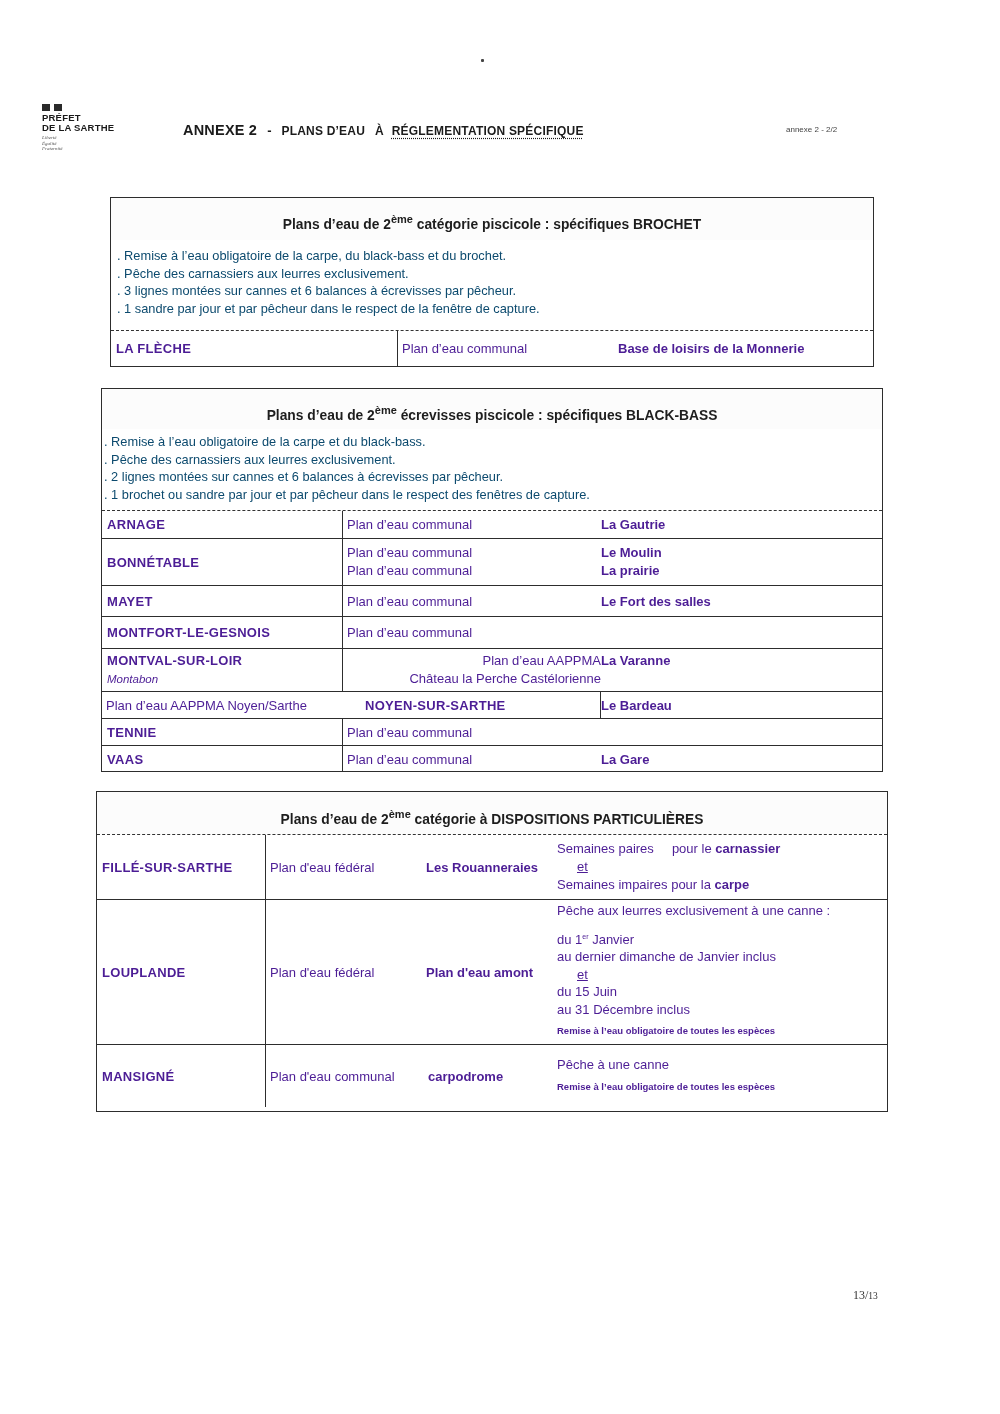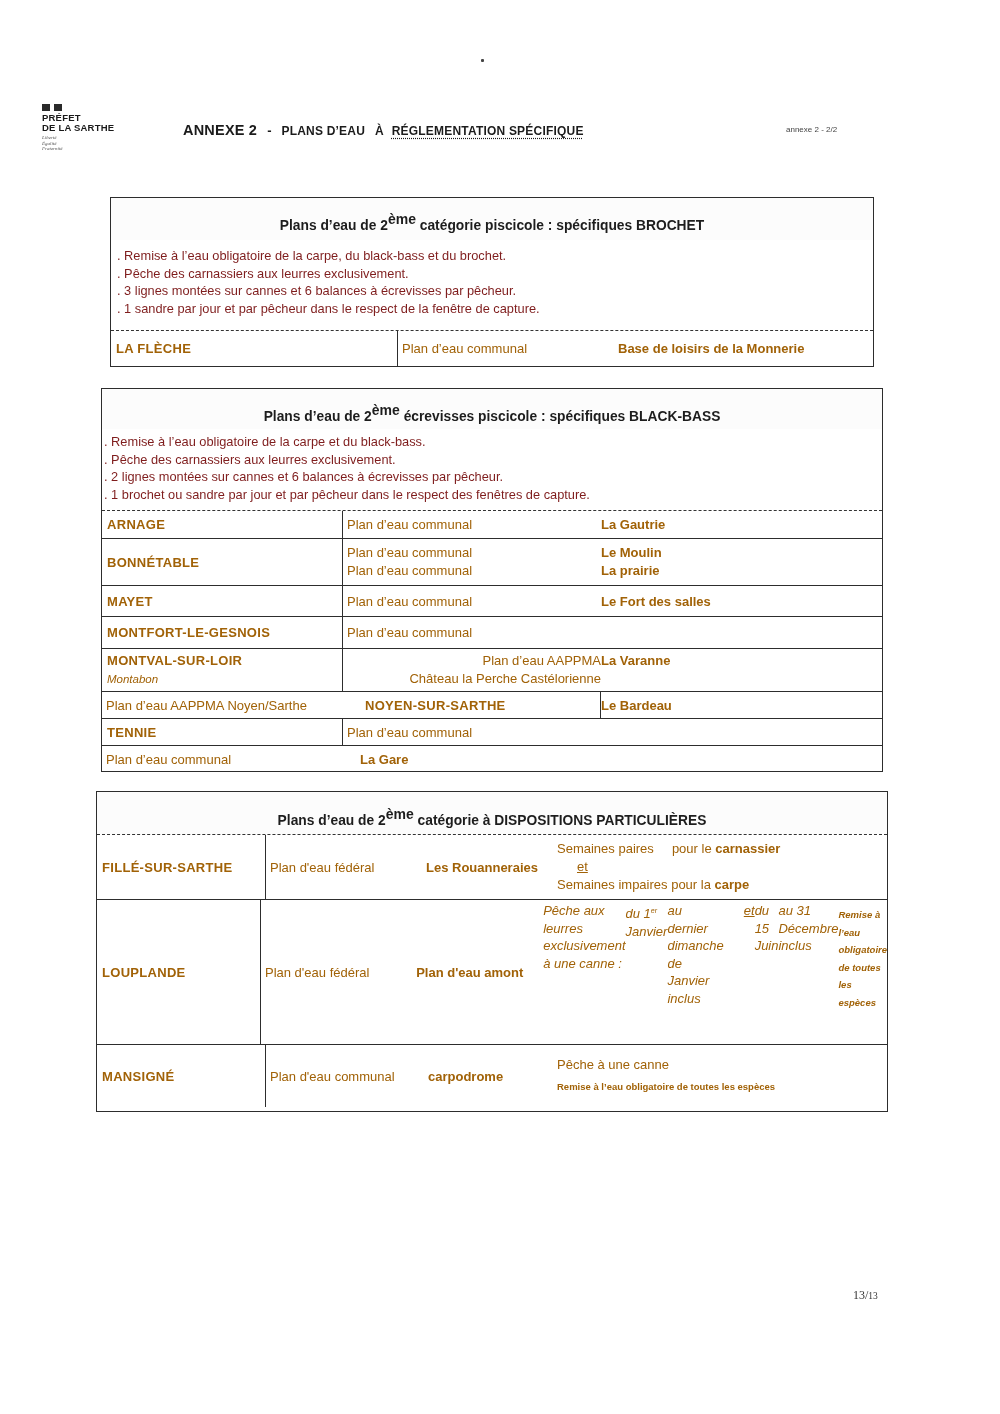--- a/index.html
+++ b/index.html
@@ -20,26 +20,26 @@
   .header .annex { font-size: 14.5px; letter-spacing: 0.2px; }
   .header .dash { font-size: 13px; margin: 0 10px 0 10px; }
   .header .plans { font-size: 12px; letter-spacing: 0.2px; }
   .header .a { font-size: 12px; margin: 0 8px 0 10px; }
   .header .reg { font-size: 12px; letter-spacing: 0.2px; text-decoration: underline dotted; text-underline-offset: 3px; }
   .page-ref { position: absolute; left: 786px; top: 125px; font-family: "Liberation Sans", sans-serif; font-size: 8px; color: #444; }
 
   
   .box { position: absolute; border: 1.3px solid #2d2d2d; background: #fff; }
   .box-title { text-align: center; font-family: "Liberation Sans", sans-serif; font-weight: bold; font-size: 13.8px; color: #1d1d1d; background: #fcfcfc; }
-  .box-title sup { font-size: 14px; vertical-align: 6px; }
-  .rules { font-family: "Liberation Sans", sans-serif; font-size: 12.8px; line-height: 17.6px; color: #7f1d1d; padding-left: 6px; }
+  .box-title sup { font-size: 11px; vertical-align: 6px; }
+  .rules { font-family: "Liberation Sans", sans-serif; font-size: 12.8px; line-height: 17.6px; color: #0c4a6e; padding-left: 6px; }
   .dashed { border-top: 1.5px dashed #333; }
   .row { display: flex; border-top: 1.2px solid #2d2d2d; }
   .row.first { border-top: none; }
-  .cell { font-family: "Liberation Sans", sans-serif; font-size: 13px; color: #a16207; display: flex; align-items: center; }
+  .cell { font-family: "Liberation Sans", sans-serif; font-size: 13px; color: #4c1d95; display: flex; align-items: center; }
   .cell.town { font-weight: bold; font-size: 13px; letter-spacing: 0.3px; border-right: 1.2px solid #2d2d2d; padding-left: 5px; }
   .cell.type { padding-left: 4px; }
   .cell.name { font-weight: bold; }
   .stack { display: flex; flex-direction: column; justify-content: center; line-height: 18px; }
   .sub-it { font-style: italic; font-weight: normal; font-size: 11.5px; letter-spacing: 0; }
   .b { font-weight: bold; }
   .u { text-decoration: underline; }
   .small-bold { font-weight: bold; font-size: 9.5px; }
 
   .footer-page { position: absolute; left: 853px; top: 1288px; font-family: "Liberation Serif", serif; font-size: 12px; color: #333; }
@@ -140,20 +140,21 @@
     <div class="cell type" style="width:258px;">Plan d’eau AAPPMA Noyen/Sarthe</div>
     <div class="cell town" style="width:241px;">NOYEN-SUR-SARTHE</div>
     <div class="cell name">Le Bardeau</div>
   </div>
   <div class="row" style="height:27px;">
     <div class="cell town" style="width:241px;">TENNIE</div>
     <div class="cell type" style="width:258px;">Plan d’eau communal</div>
     <div class="cell name"></div>
   </div>
   <div class="row" style="height:27px;">
+    <div class="cell town" style="width:241px;">VAAS</div>
     <div class="cell type" style="width:258px;">Plan d’eau communal</div>
     <div class="cell name">La Gare</div>
   </div>
 </div>
 
 <div class="box" style="left:96px; top:791px; width:792px; height:321px;">
   <div class="box-title" style="height:42px; line-height:44px;">
     <span>Plans d’eau de 2</span><sup>ème</sup><span> catégorie à DISPOSITIONS PARTICULIÈRES</span>
   </div>
   <div class="dashed"></div>
@@ -166,21 +167,21 @@
       <div><span style="white-space:pre;">Semaines paires     pour le </span><span class="b">carnassier</span></div>
       <div class="u" style="padding-left:20px;">et</div>
       <div><span>Semaines impaires pour la </span><span class="b">carpe</span></div>
     </div>
   </div>
 
   <div class="row" style="height:145px;">
     <div class="cell town" style="width:169px;">LOUPLANDE</div>
     <div class="cell type" style="width:160px;">Plan d'eau fédéral</div>
     <div class="cell name" style="width:131px;">Plan d'eau amont</div>
-    <div class="cell" style="flex:1; align-items:flex-start; justify-content:flex-start; padding-top:2px; line-height:17.5px;font-style:italic;">
+    <div class="cell" style="flex:1; flex-direction:column; align-items:flex-start; justify-content:flex-start; padding-top:2px; line-height:17.5px;">
       <div style="margin-bottom:8px;">Pêche aux leurres exclusivement à une canne :</div>
       <div><span>du 1</span><sup style="font-size:7px;">er</sup><span> Janvier</span></div>
       <div>au dernier dimanche de Janvier inclus</div>
       <div class="u" style="padding-left:20px;">et</div>
       <div>du 15 Juin</div>
       <div>au 31 Décembre inclus</div>
       <div class="small-bold" style="margin-top:4px;">Remise à l’eau obligatoire de toutes les espèces</div>
     </div>
   </div>
 

